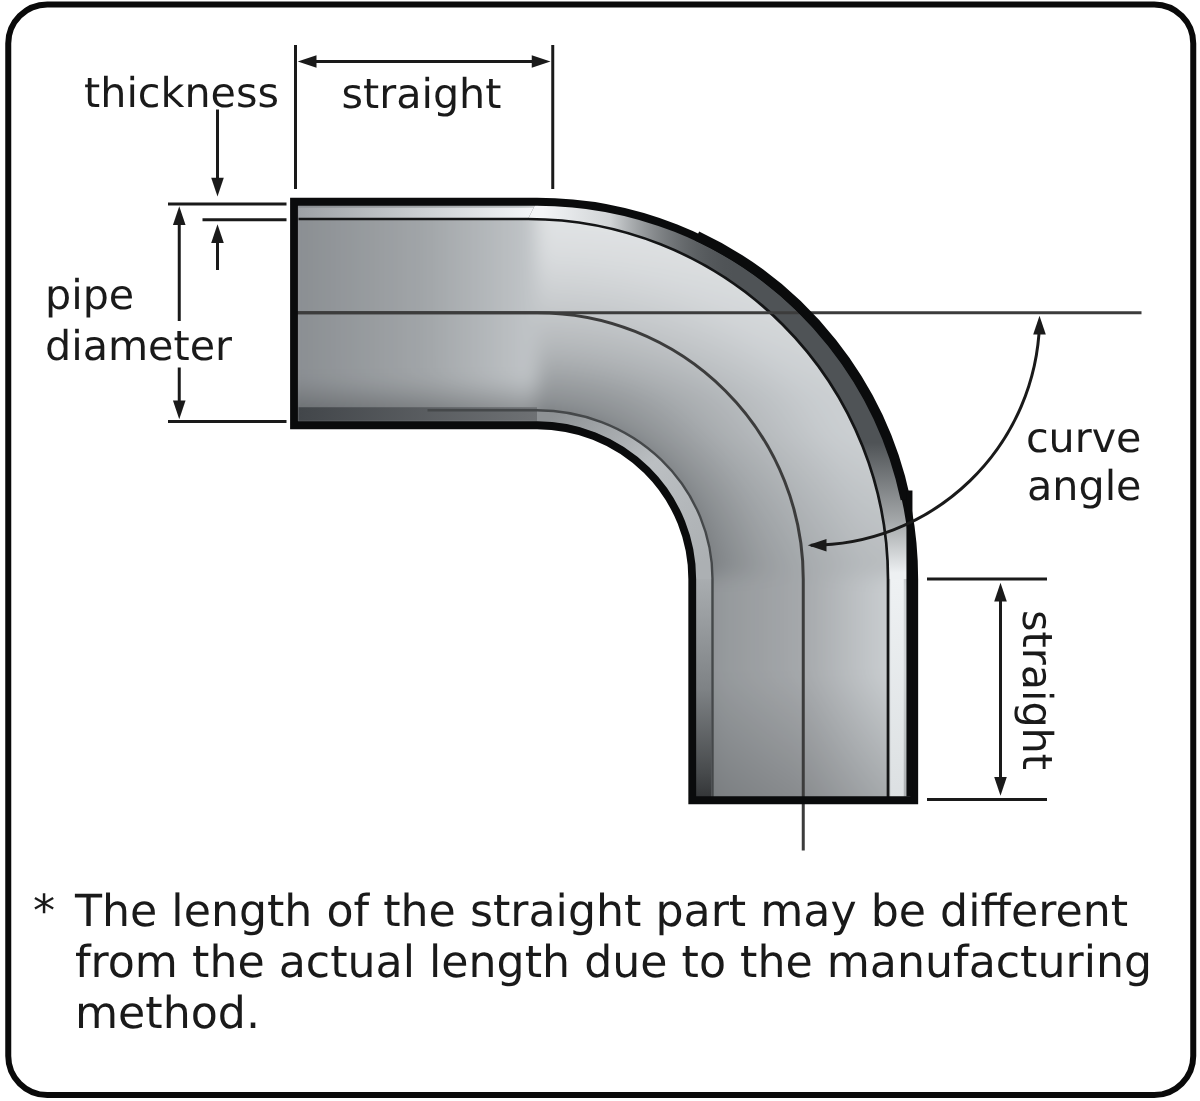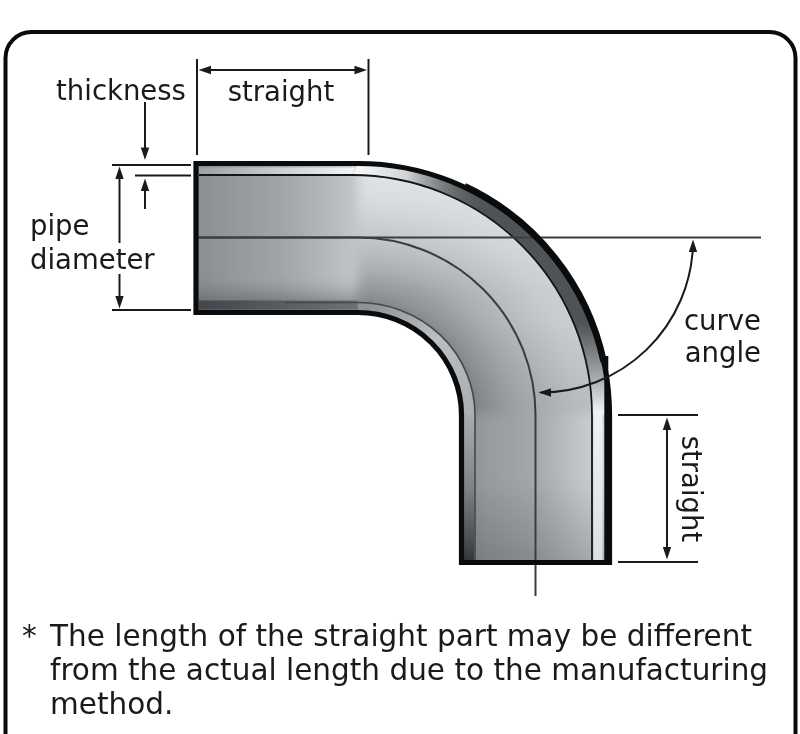--- a/index.html
+++ b/index.html
@@ -2,21 +2,21 @@
 <html style="--bg: #ffffff; --ink: #1a1a1a;"><head>
 <meta charset="utf-8">
 <style>
   html, body {
     margin: 0; padding: 0;
     background: var(--bg, #ffffff);
     width: 800px; height: 734px;
     overflow: hidden;
     font-family: "DejaVu Sans", "Liberation Sans", sans-serif;
   }
-  .canvas { position: relative; width: 800px; height: 558px; margin-top: 29px; }
+  .canvas { position: relative; width: 800px; height: 558px; }
   svg { display: block; }
   text {
     font-family: "DejaVu Sans", "Liberation Sans", sans-serif;
     fill: var(--ink, #1a1a1a);
   }
   .label { font-size: 27.5px; }
   .footnote { font-size: 29.5px; }
   .dim-line { stroke: var(--ink, #1a1a1a); stroke-width: 2; fill: none; }
   .dim-head { fill: var(--ink, #1a1a1a); stroke: none; }
   .tick { stroke: var(--ink, #1a1a1a); stroke-width: 2; }

